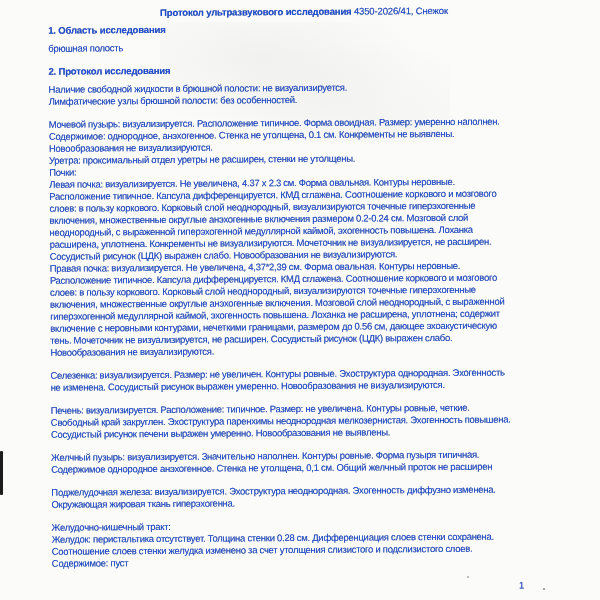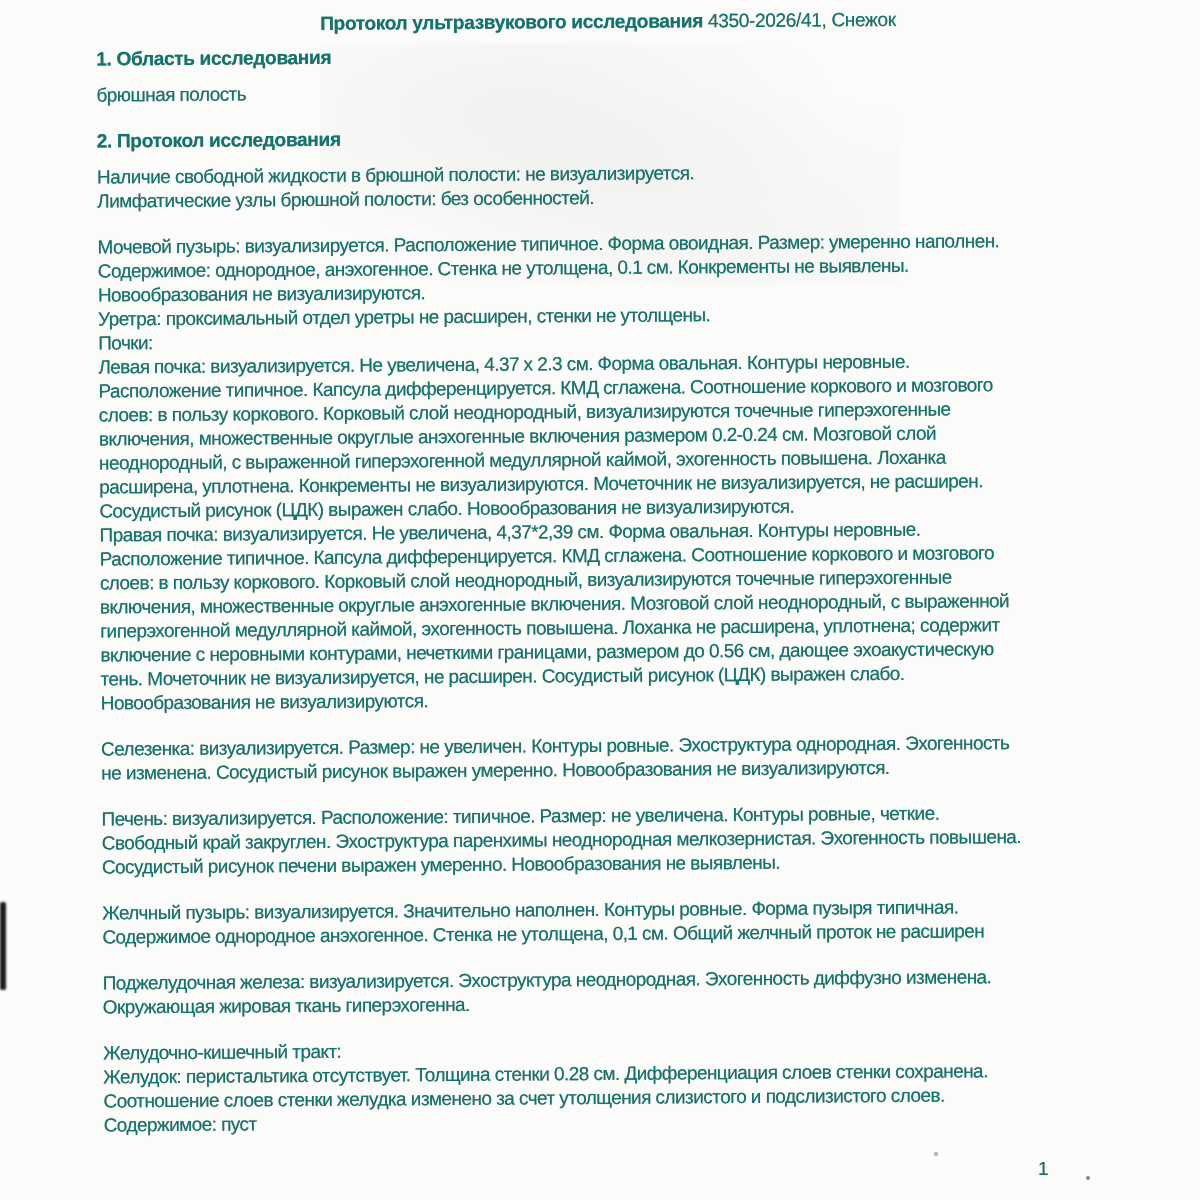--- a/index.html
+++ b/index.html
@@ -9,21 +9,21 @@
     height: 600px;
     background: #ffffff;
   }
   .sheet {
     position: relative;
     width: 600px;
     height: 600px;
     overflow: hidden;
     background: #fbfbf9;
     font-family: "Liberation Sans", sans-serif;
-    color: #0f766e;
+    color: #1d4ed8;
   }
   .content {
     position: absolute;
     inset: 0;
     padding: 6px 38px 0 50px;
     transform: rotate(-0.4deg);
     transform-origin: 300px 300px;
     text-shadow: 0 0 0.4px rgba(35,35,35,0.55);
   }
   .title {

